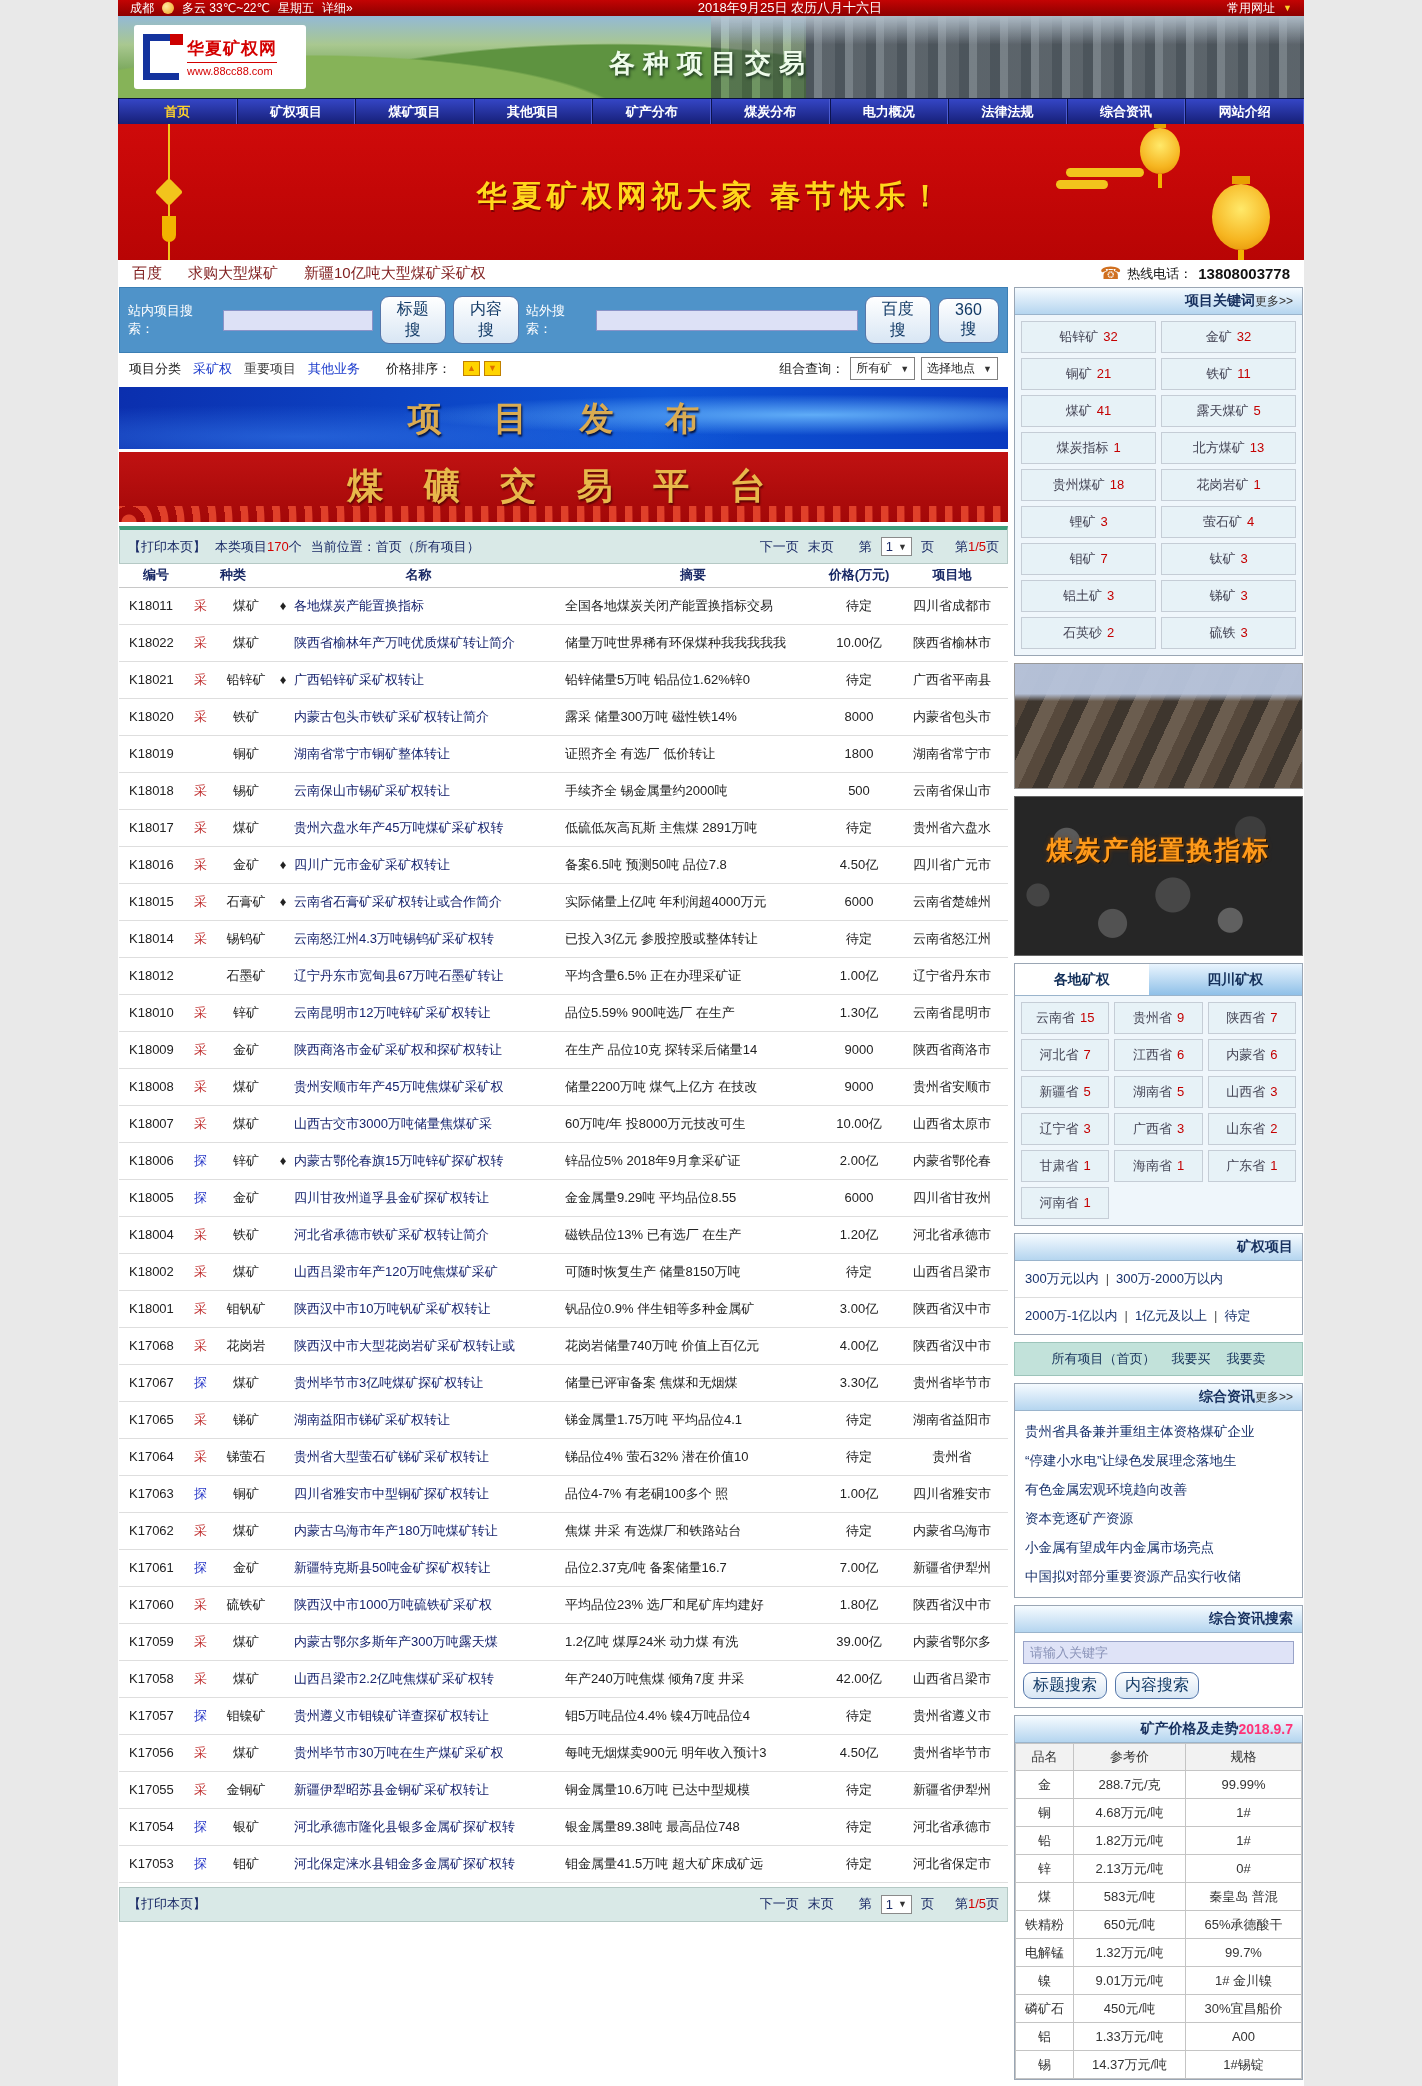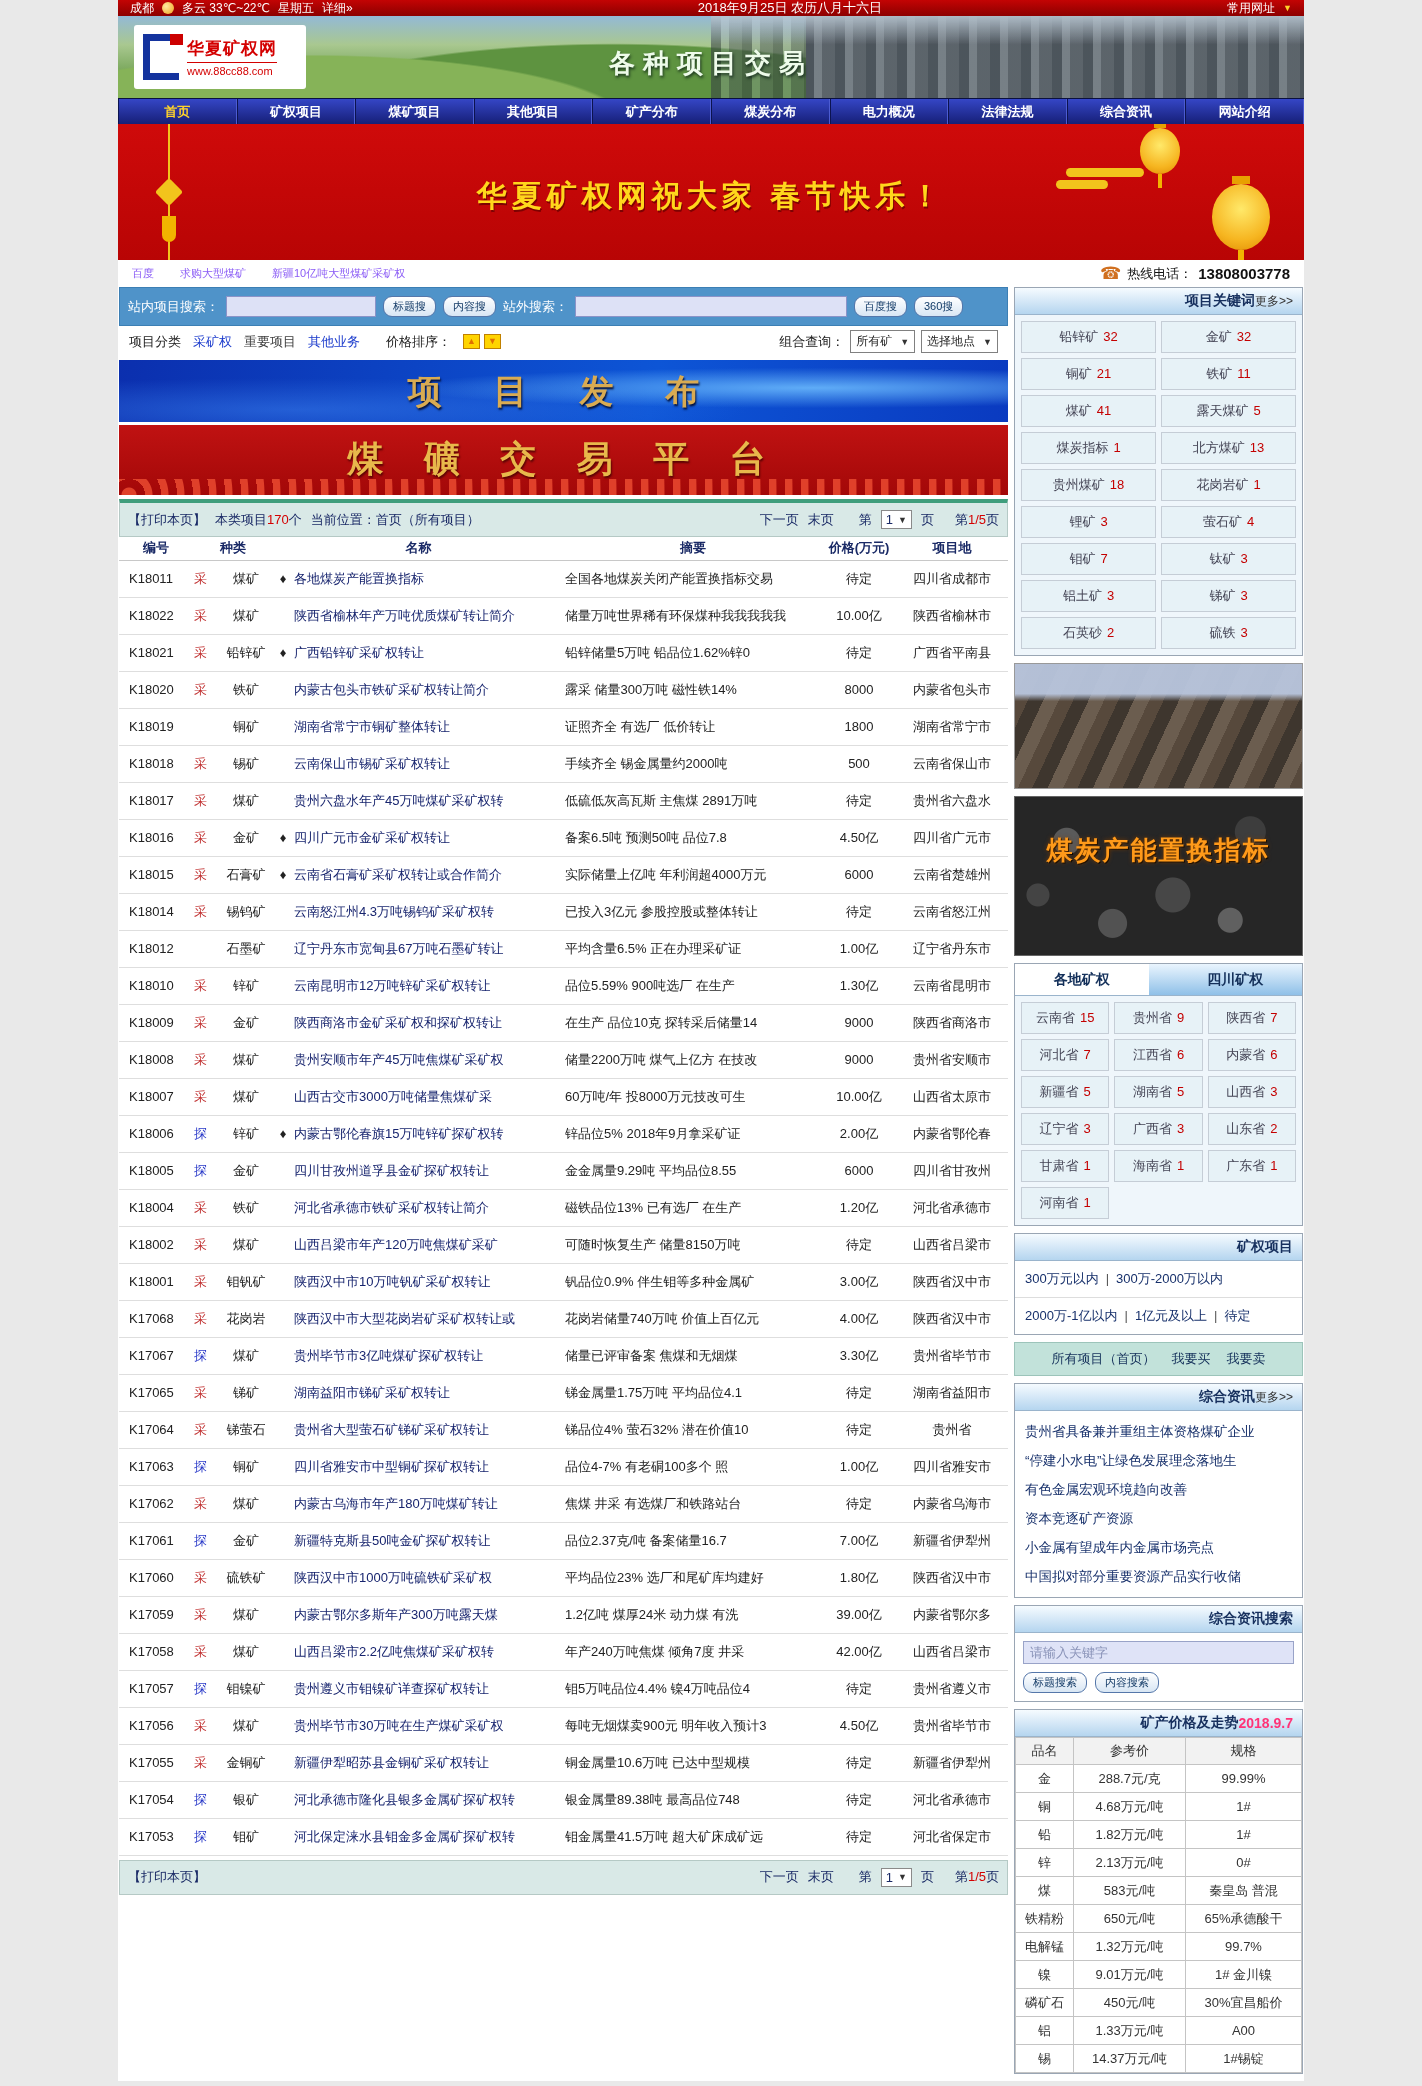--- a/index.html
+++ b/index.html
@@ -42,36 +42,36 @@
   .l1 { right:34px; top:60px; width:58px; height:66px; }
   .l2 { right:124px; top:4px; width:40px; height:46px; }
   .cloudbar { position:absolute; right:160px; top:44px; width:78px; height:9px; background:#f2c41c; border-radius:5px; }
   .cloudbar.c2 { right:196px; top:56px; width:52px; }
   .string { position:absolute; left:50px; top:0; width:2px; height:148px; background:#f2c41c; }
   .knot { position:absolute; left:41px; top:58px; width:20px; height:20px; background:#f2c41c; transform:rotate(45deg); border-radius:3px; }
   .tassel { position:absolute; left:44px; top:92px; width:14px; height:26px; background:#f2b400; border-radius:0 0 7px 7px; }
 
   
   .quickrow { display:flex; align-items:center; height:27px; padding:0 14px; background:#fff; gap:26px; }
-  .qlink { color:#8b5cf6; font-size:11px; }
+  .qlink { color:#7f1d1d; font-size:15px; }
   .hotline { margin-left:auto; display:flex; align-items:center; gap:6px; color:#111; }
   .phone-ic { color:#d07020; font-size:17px; }
   .hotline b { font-size:15px; }
 
   
   .cols { display:flex; gap:6px; padding:0 1px; align-items:flex-start; }
   .left-col { width:889px; }
   .right-col { flex:1; }
 
   
   .searchbar { background:#4f93c9; border:1px solid #3c7fb4; padding:8px 8px; display:flex; align-items:center; gap:7px; color:#fff; font-size:13px; }
   .sinput { height:21px; background:#dde1f6; border:1px solid #8a93c8; }
   .sinput.site { width:150px; }
   .sinput.ext { width:272px; }
-  .sbtn { background:linear-gradient(#ffffff,#d8e6f4); border:1px solid #5577aa; border-radius:9px; padding:2px 9px; color:#123a66; font-size:11px; cursor:pointer; }
+  .sbtn { background:linear-gradient(#ffffff,#d8e6f4); border:1px solid #5577aa; border-radius:9px; padding:2px 9px; color:#123a66; font-size:16px; cursor:pointer; }
 
   
   .filterrow { display:flex; align-items:center; height:31px; gap:12px; padding:0 10px; background:#fff; font-size:13px; }
   .flink { color:#17246e; }
   .flink.red { color:#404040; }
   .sortbtns { display:flex; gap:4px; }
   .sortbtn { width:17px; height:15px; background:#ffd400; border:1px solid #c08000; color:#e07000; font-size:9px; line-height:13px; text-align:center; cursor:pointer; }
   .fcombo { margin-left:auto; display:flex; align-items:center; gap:6px; }
   .fselect { border:1px solid #808080; background:#fff; padding:2px 5px; font-size:12px; color:#222; display:flex; gap:8px; align-items:center; cursor:pointer; }
   .caret { font-size:9px; color:#333; }

